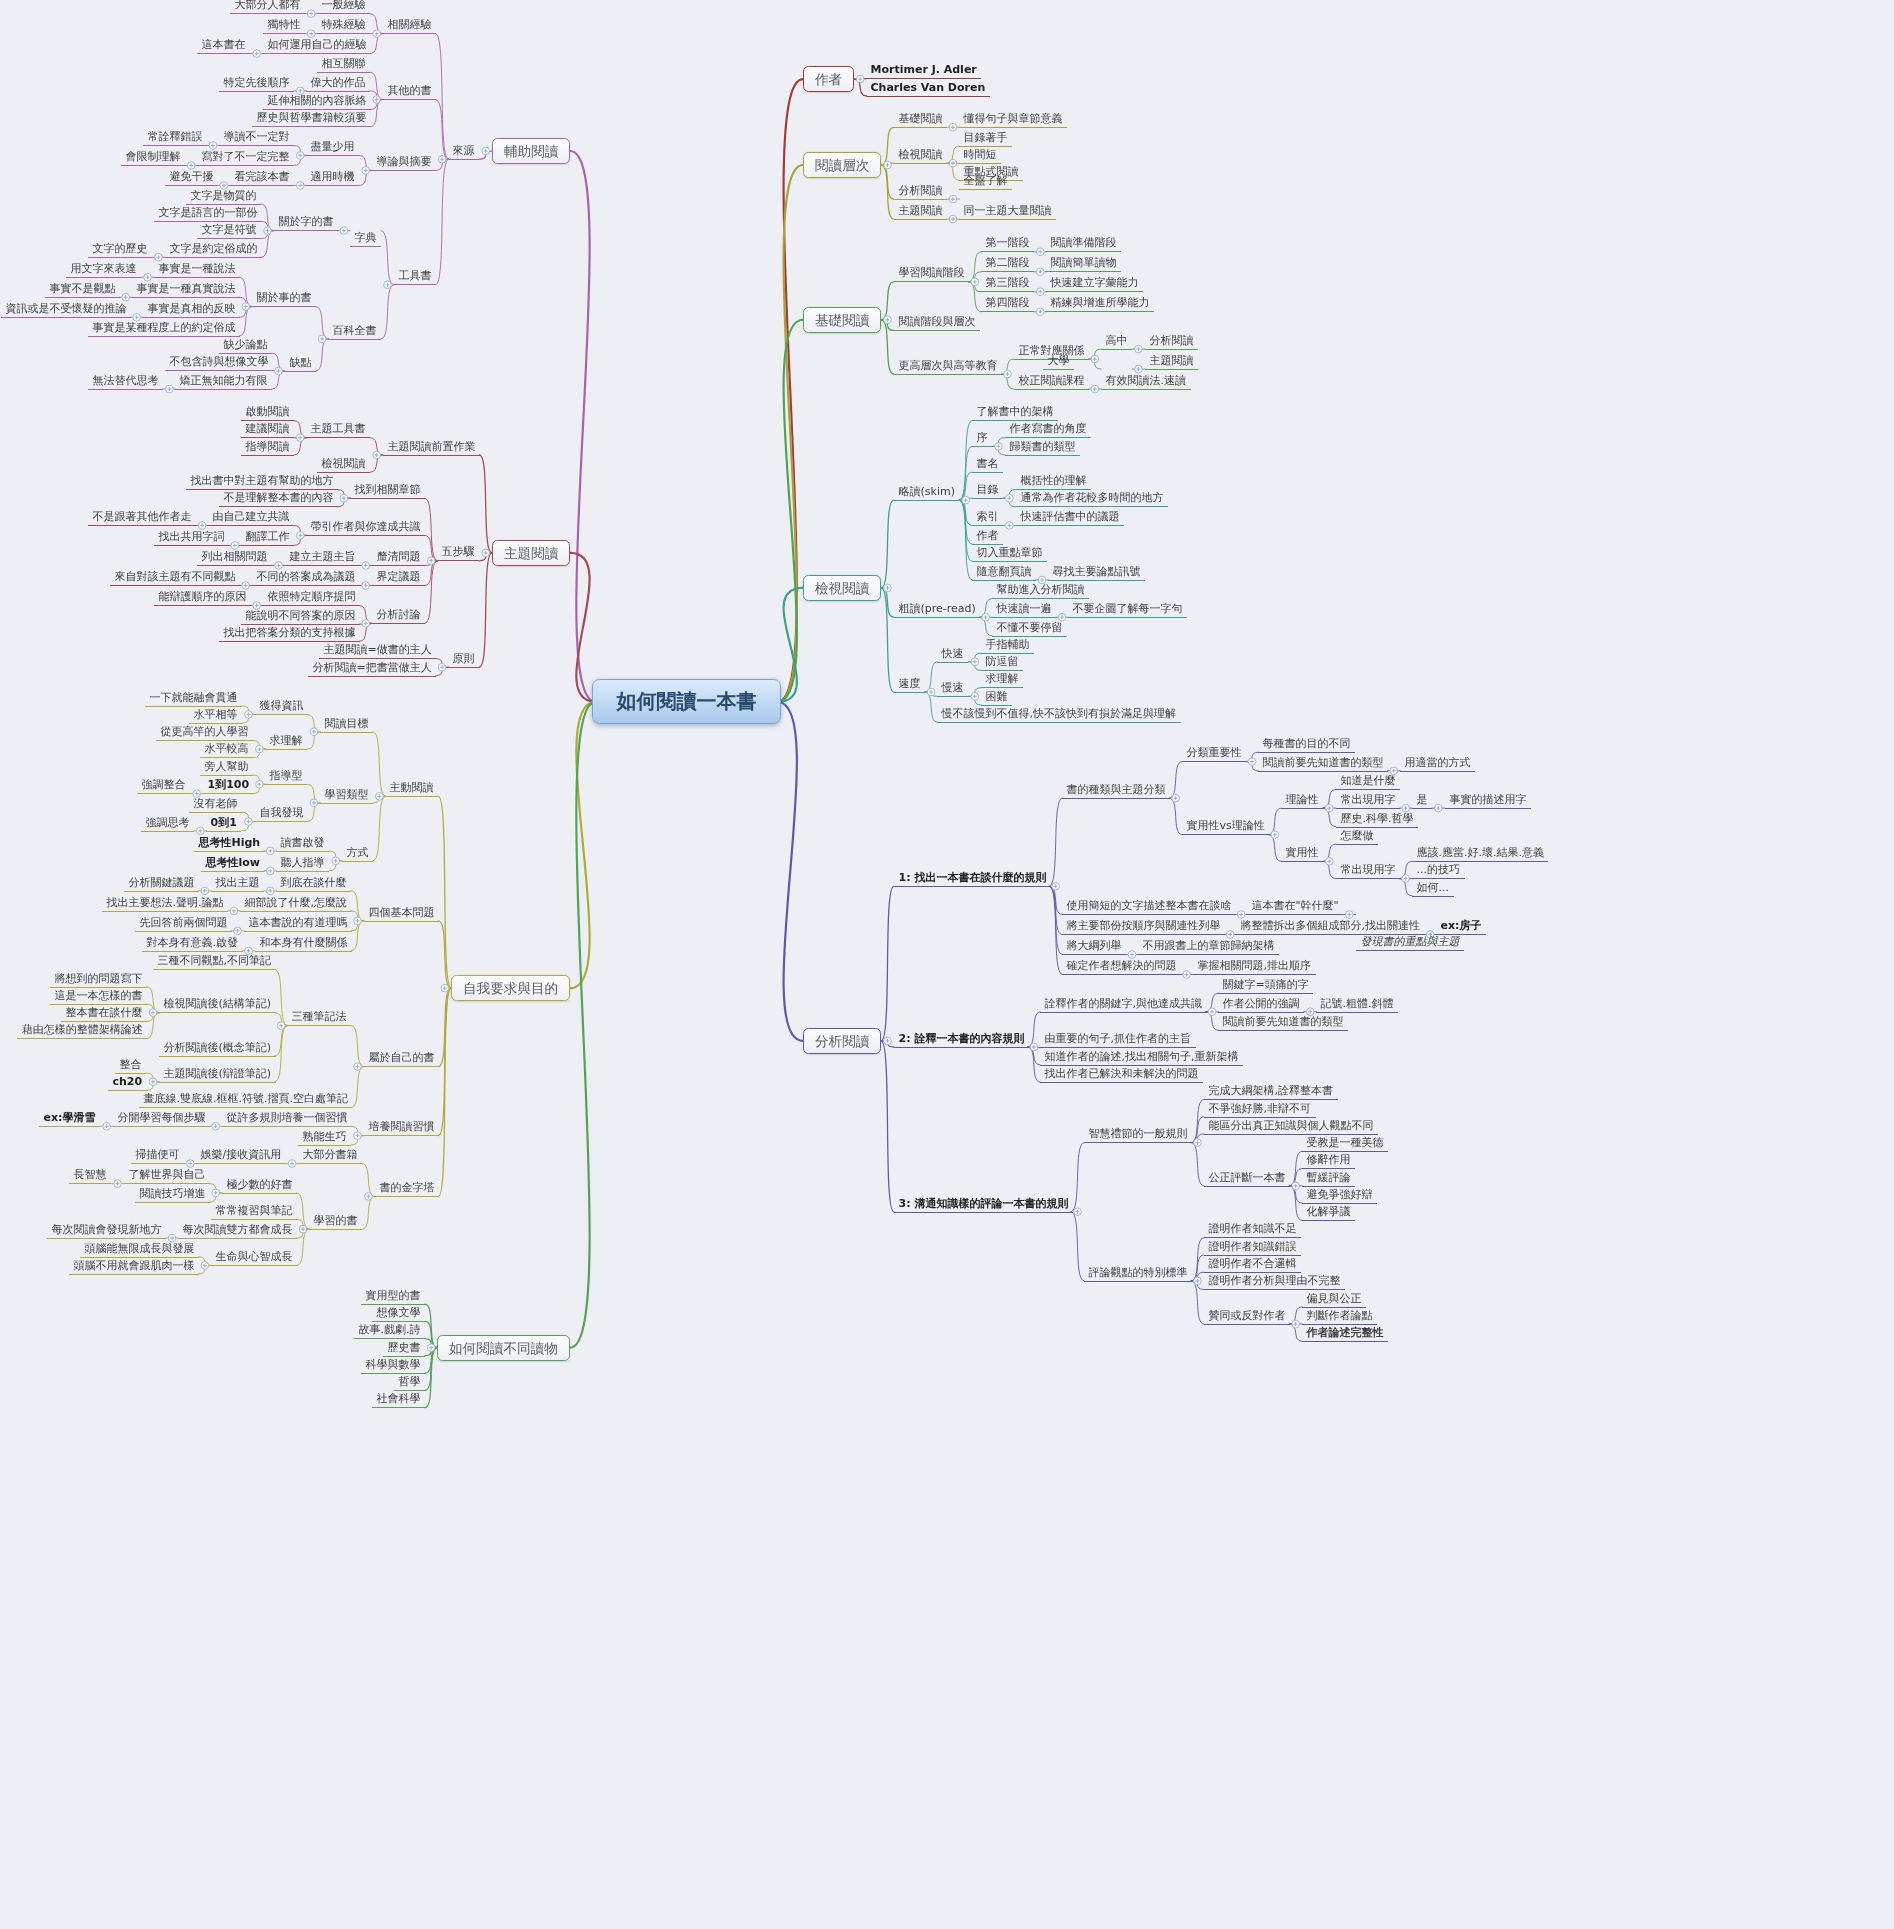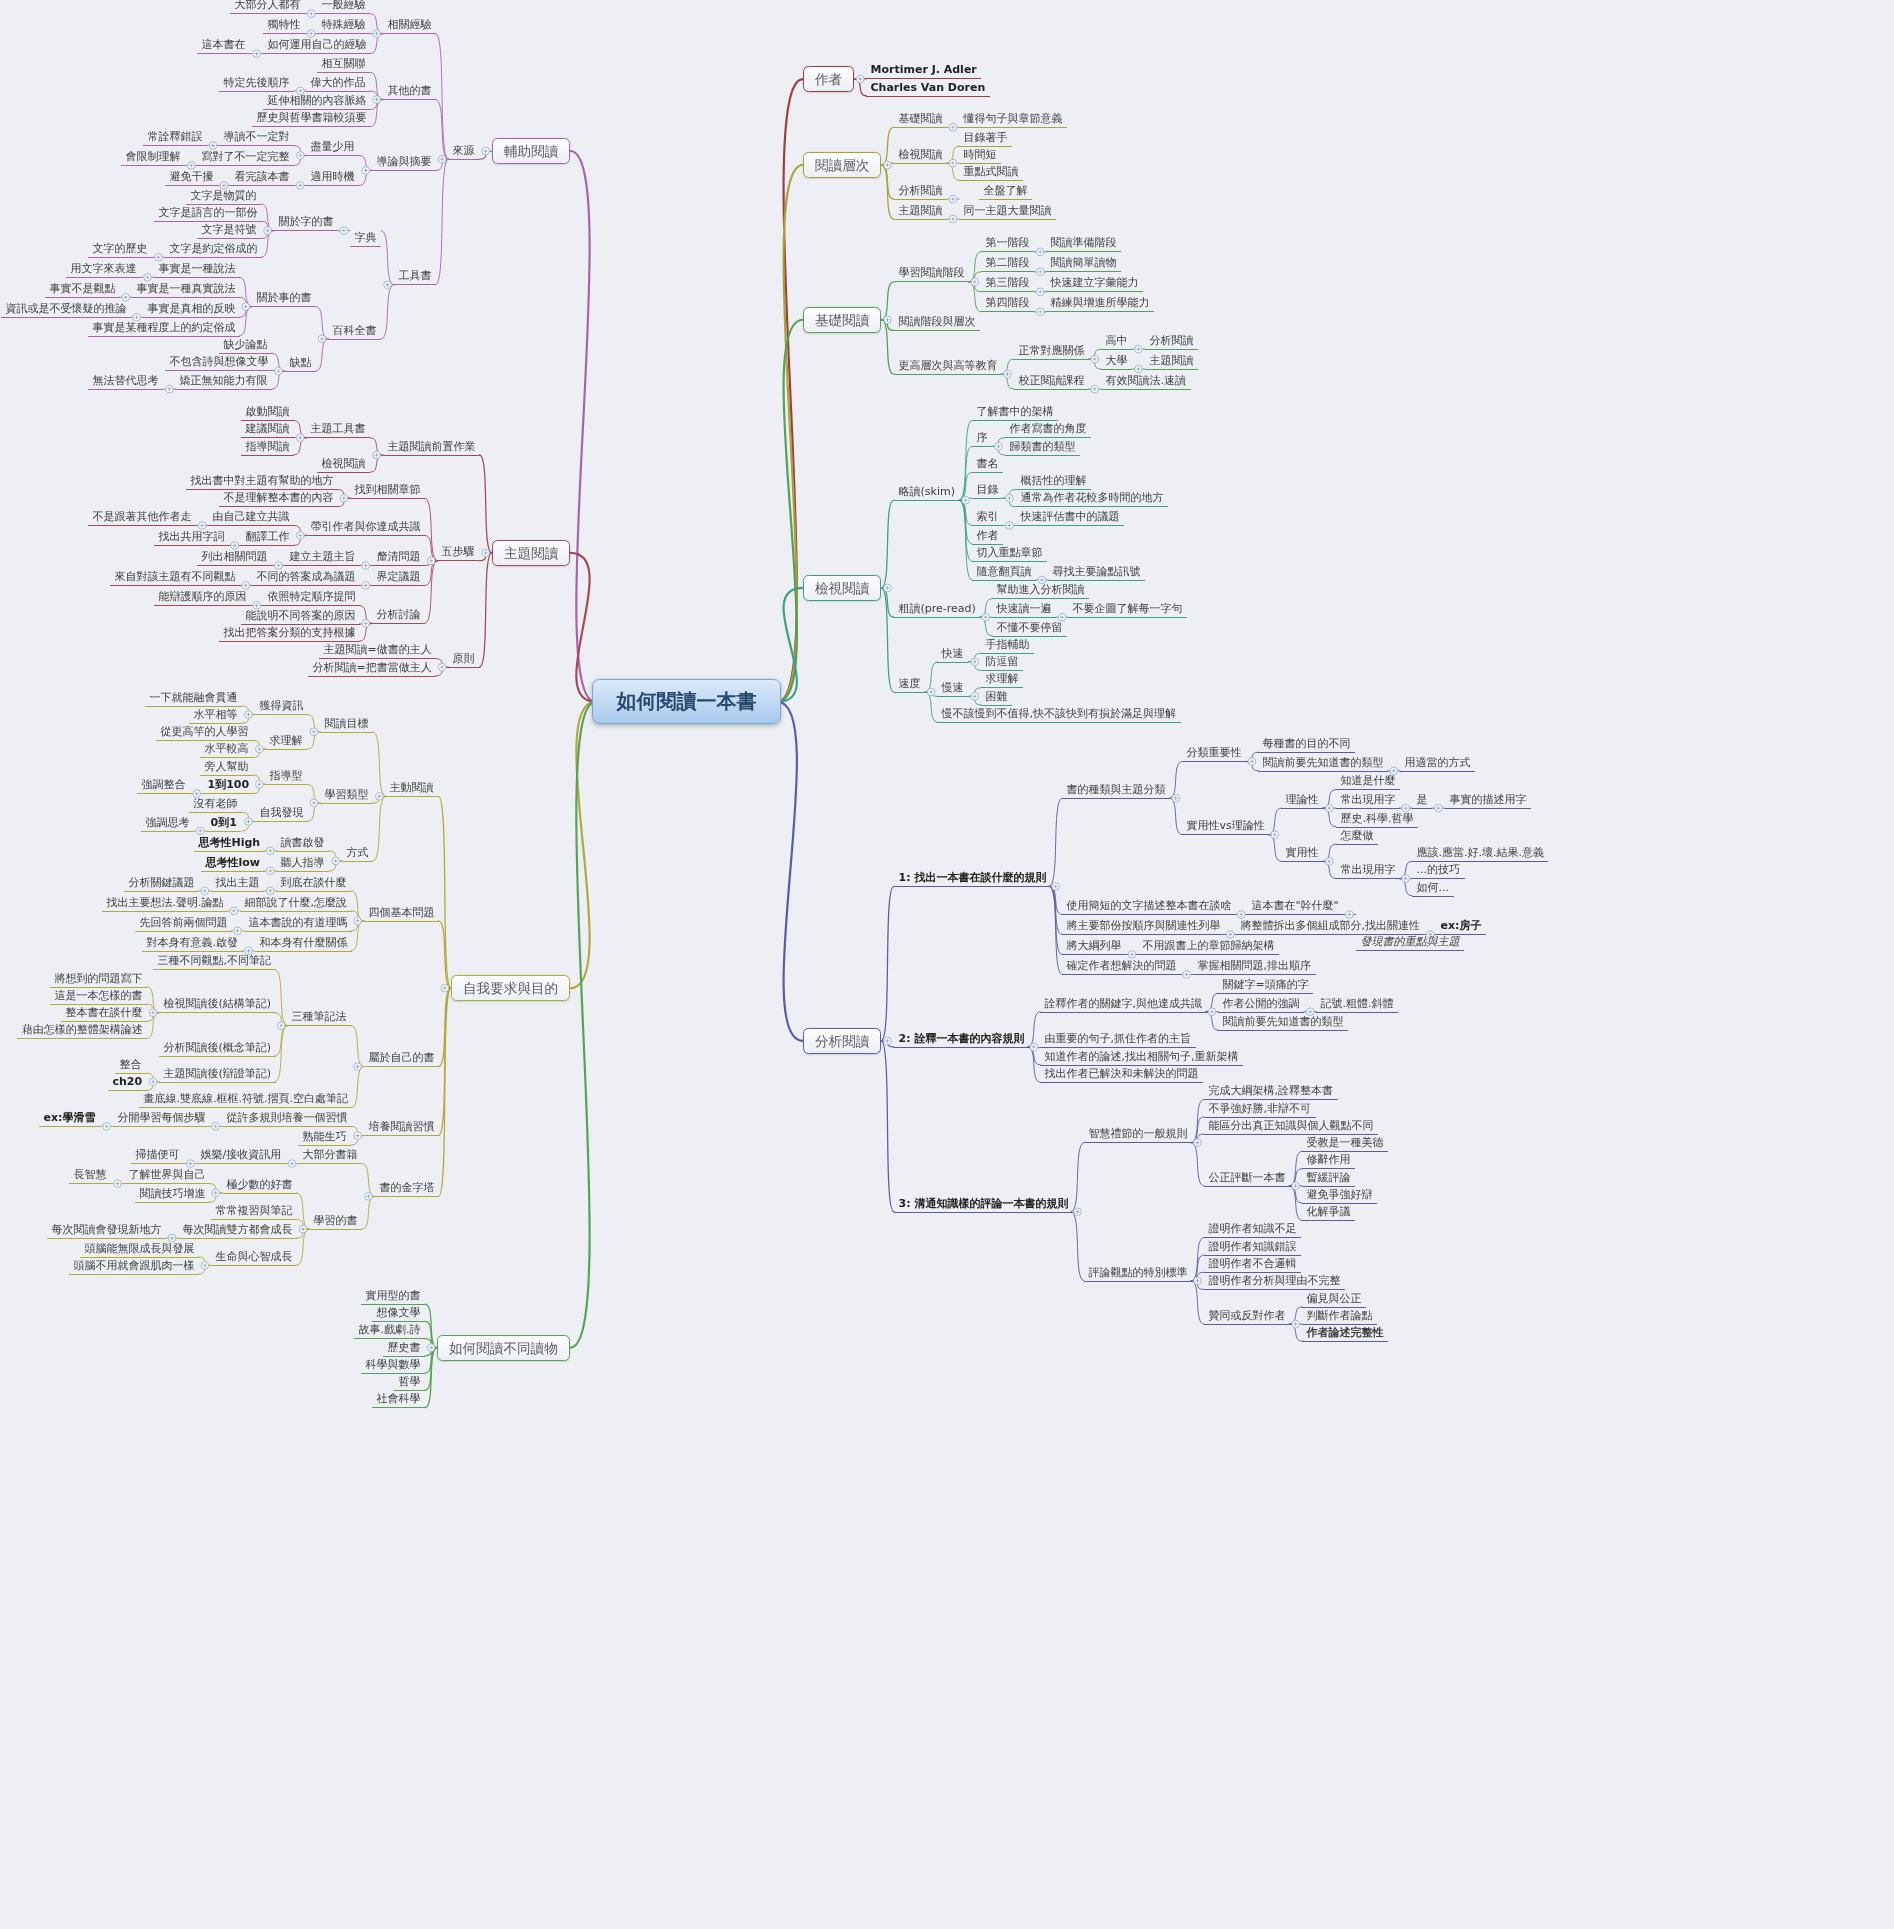--- a/index.html
+++ b/index.html
@@ -978,39 +978,39 @@
     <div class="node sub-node b" style="border-bottom-color: rgb(160, 60, 60); left: 866px; top: 62px;">Mortimer J. Adler</div>
     <div class="node sub-node b" style="border-bottom-color: rgb(160, 60, 60); left: 866px; top: 80px;">Charles Van Doren</div>
     <div class="node topic-node" style="border-color: rgb(168, 162, 58); left: 803px; top: 152px;">閱讀層次</div>
     <div class="node sub-node" style="border-bottom-color: rgb(168, 162, 58); left: 894px; top: 111px;">基礎閱讀</div>
     <div class="node sub-node" style="border-bottom-color: rgb(168, 162, 58); left: 959px; top: 111px;">懂得句子與章節意義</div>
     <div class="node sub-node" style="border-bottom-color: rgb(168, 162, 58); left: 894px; top: 147px;">檢視閱讀</div>
     <div class="node sub-node" style="border-bottom-color: rgb(168, 162, 58); left: 959px; top: 130px;">目錄著手</div>
     <div class="node sub-node" style="border-bottom-color: rgb(168, 162, 58); left: 959px; top: 147px;">時間短</div>
     <div class="node sub-node" style="border-bottom-color: rgb(168, 162, 58); left: 959px; top: 164px;">重點式閱讀</div>
     <div class="node sub-node" style="border-bottom-color: rgb(168, 162, 58); left: 894px; top: 183px;">分析閱讀</div>
-    <div class="node sub-node" style="border-bottom-color: rgb(168, 162, 58); left: 959px; top: 183px; margin-left: 20px;">全盤了解</div>
+    <div class="node sub-node" style="border-bottom-color: rgb(168, 162, 58); left: 959px; top: 173px;">全盤了解</div>
     <div class="node sub-node" style="border-bottom-color: rgb(168, 162, 58); left: 894px; top: 203px;">主題閱讀</div>
     <div class="node sub-node" style="border-bottom-color: rgb(168, 162, 58); left: 959px; top: 203px;">同一主題大量閱讀</div>
     <div class="node topic-node" style="border-color: rgb(85, 160, 85); left: 803px; top: 307px;">基礎閱讀</div>
     <div class="node sub-node" style="border-bottom-color: rgb(85, 160, 85); left: 894px; top: 265px;">學習閱讀階段</div>
     <div class="node sub-node" style="border-bottom-color: rgb(85, 160, 85); left: 981px; top: 235px;">第一階段</div>
     <div class="node sub-node" style="border-bottom-color: rgb(85, 160, 85); left: 1046px; top: 235px;">閱讀準備階段</div>
     <div class="node sub-node" style="border-bottom-color: rgb(85, 160, 85); left: 981px; top: 255px;">第二階段</div>
     <div class="node sub-node" style="border-bottom-color: rgb(85, 160, 85); left: 1046px; top: 255px;">閱讀簡單讀物</div>
     <div class="node sub-node" style="border-bottom-color: rgb(85, 160, 85); left: 981px; top: 275px;">第三階段</div>
     <div class="node sub-node" style="border-bottom-color: rgb(85, 160, 85); left: 1046px; top: 275px;">快速建立字彙能力</div>
     <div class="node sub-node" style="border-bottom-color: rgb(85, 160, 85); left: 981px; top: 295px;">第四階段</div>
     <div class="node sub-node" style="border-bottom-color: rgb(85, 160, 85); left: 1046px; top: 295px;">精練與增進所學能力</div>
     <div class="node sub-node" style="border-bottom-color: rgb(85, 160, 85); left: 894px; top: 314px;">閱讀階段與層次</div>
     <div class="node sub-node" style="border-bottom-color: rgb(85, 160, 85); left: 894px; top: 358px;">更高層次與高等教育</div>
     <div class="node sub-node" style="border-bottom-color: rgb(85, 160, 85); left: 1014px; top: 343px;">正常對應關係</div>
     <div class="node sub-node" style="border-bottom-color: rgb(85, 160, 85); left: 1101px; top: 333px;">高中</div>
     <div class="node sub-node" style="border-bottom-color: rgb(85, 160, 85); left: 1145px; top: 333px;">分析閱讀</div>
-    <div class="node sub-node" style="border-bottom-color: rgb(85, 160, 85); left: 1101px; top: 353px;">大學</div>
+    <div class="node sub-node" style="border-bottom-color: rgb(85, 160, 85); left: 1043px; top: 353px;">大學</div>
     <div class="node sub-node" style="border-bottom-color: rgb(85, 160, 85); left: 1145px; top: 353px;">主題閱讀</div>
     <div class="node sub-node" style="border-bottom-color: rgb(85, 160, 85); left: 1014px; top: 373px;">校正閱讀課程</div>
     <div class="node sub-node" style="border-bottom-color: rgb(85, 160, 85); left: 1101px; top: 373px;">有效閱讀法.速讀</div>
     <div class="node topic-node" style="border-color: rgb(63, 160, 134); left: 803px; top: 575px;">檢視閱讀</div>
     <div class="node sub-node" style="border-bottom-color: rgb(63, 160, 134); left: 894px; top: 484px;">略讀(skim)</div>
     <div class="node sub-node" style="border-bottom-color: rgb(63, 160, 134); left: 972px; top: 404px;">了解書中的架構</div>
     <div class="node sub-node" style="border-bottom-color: rgb(63, 160, 134); left: 972px; top: 430px;">序</div>
     <div class="node sub-node" style="border-bottom-color: rgb(63, 160, 134); left: 1005px; top: 421px;">作者寫書的角度</div>
     <div class="node sub-node" style="border-bottom-color: rgb(63, 160, 134); left: 1005px; top: 439px;">歸類書的類型</div>
     <div class="node sub-node" style="border-bottom-color: rgb(63, 160, 134); left: 972px; top: 456px;">書名</div>

